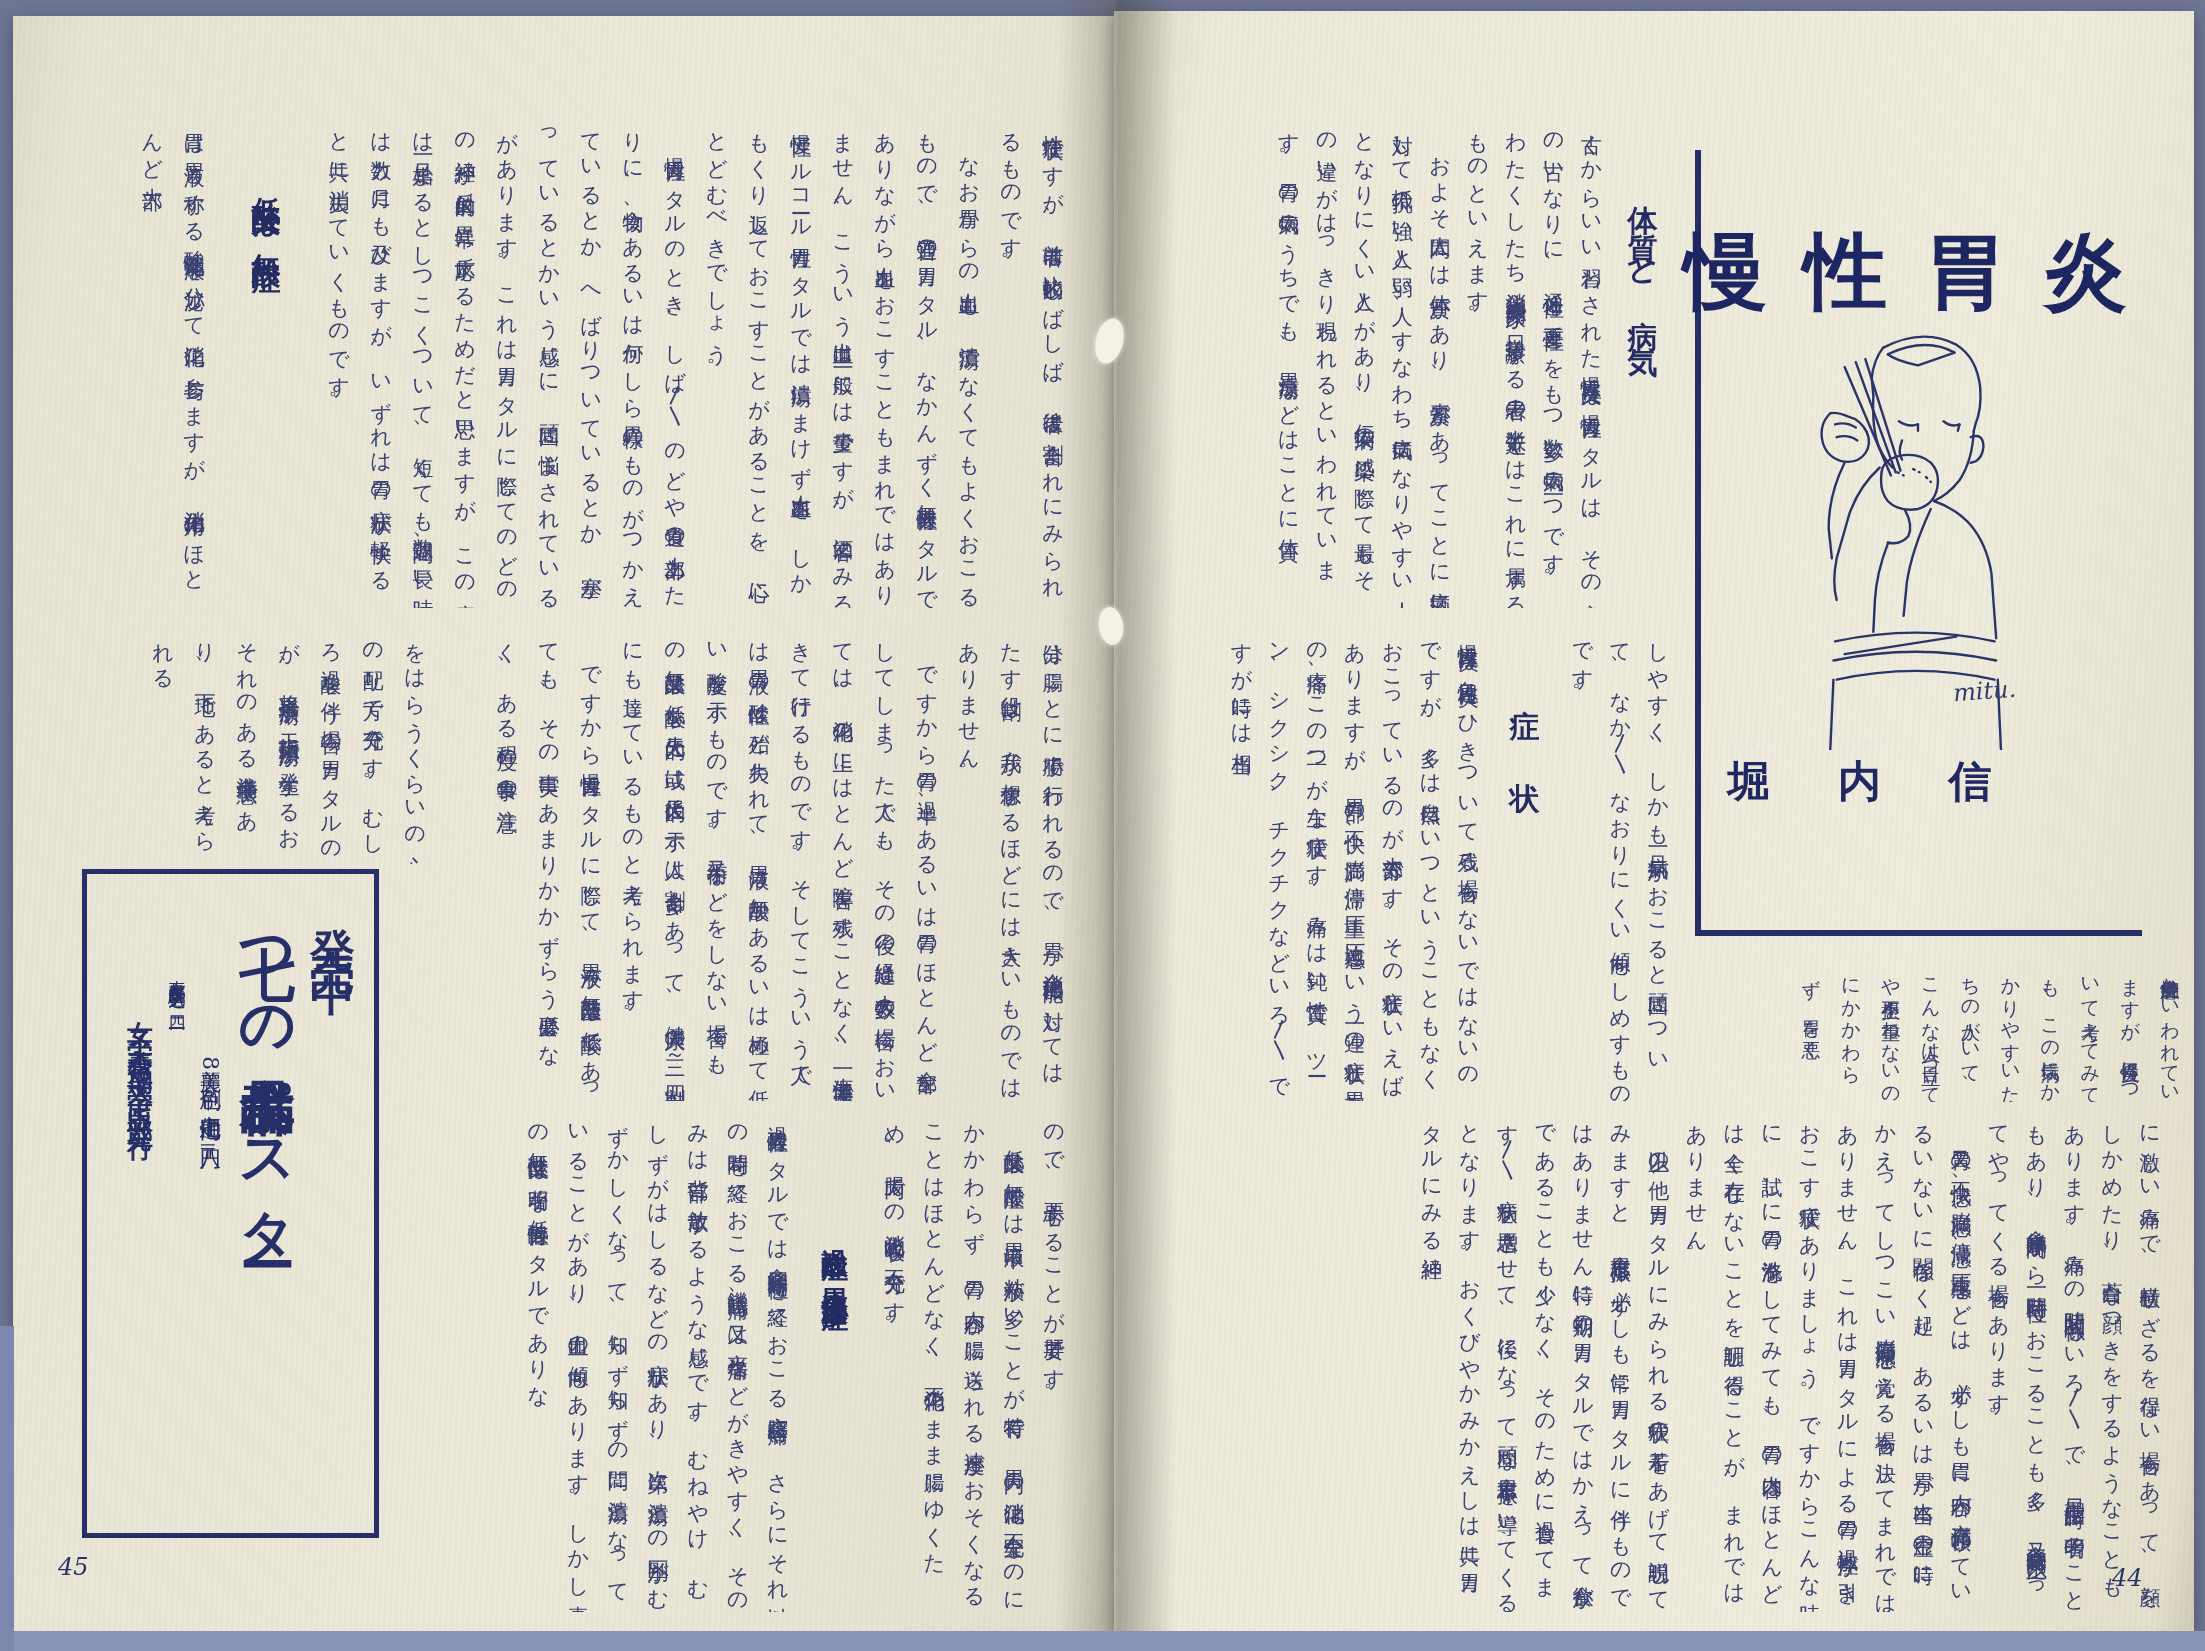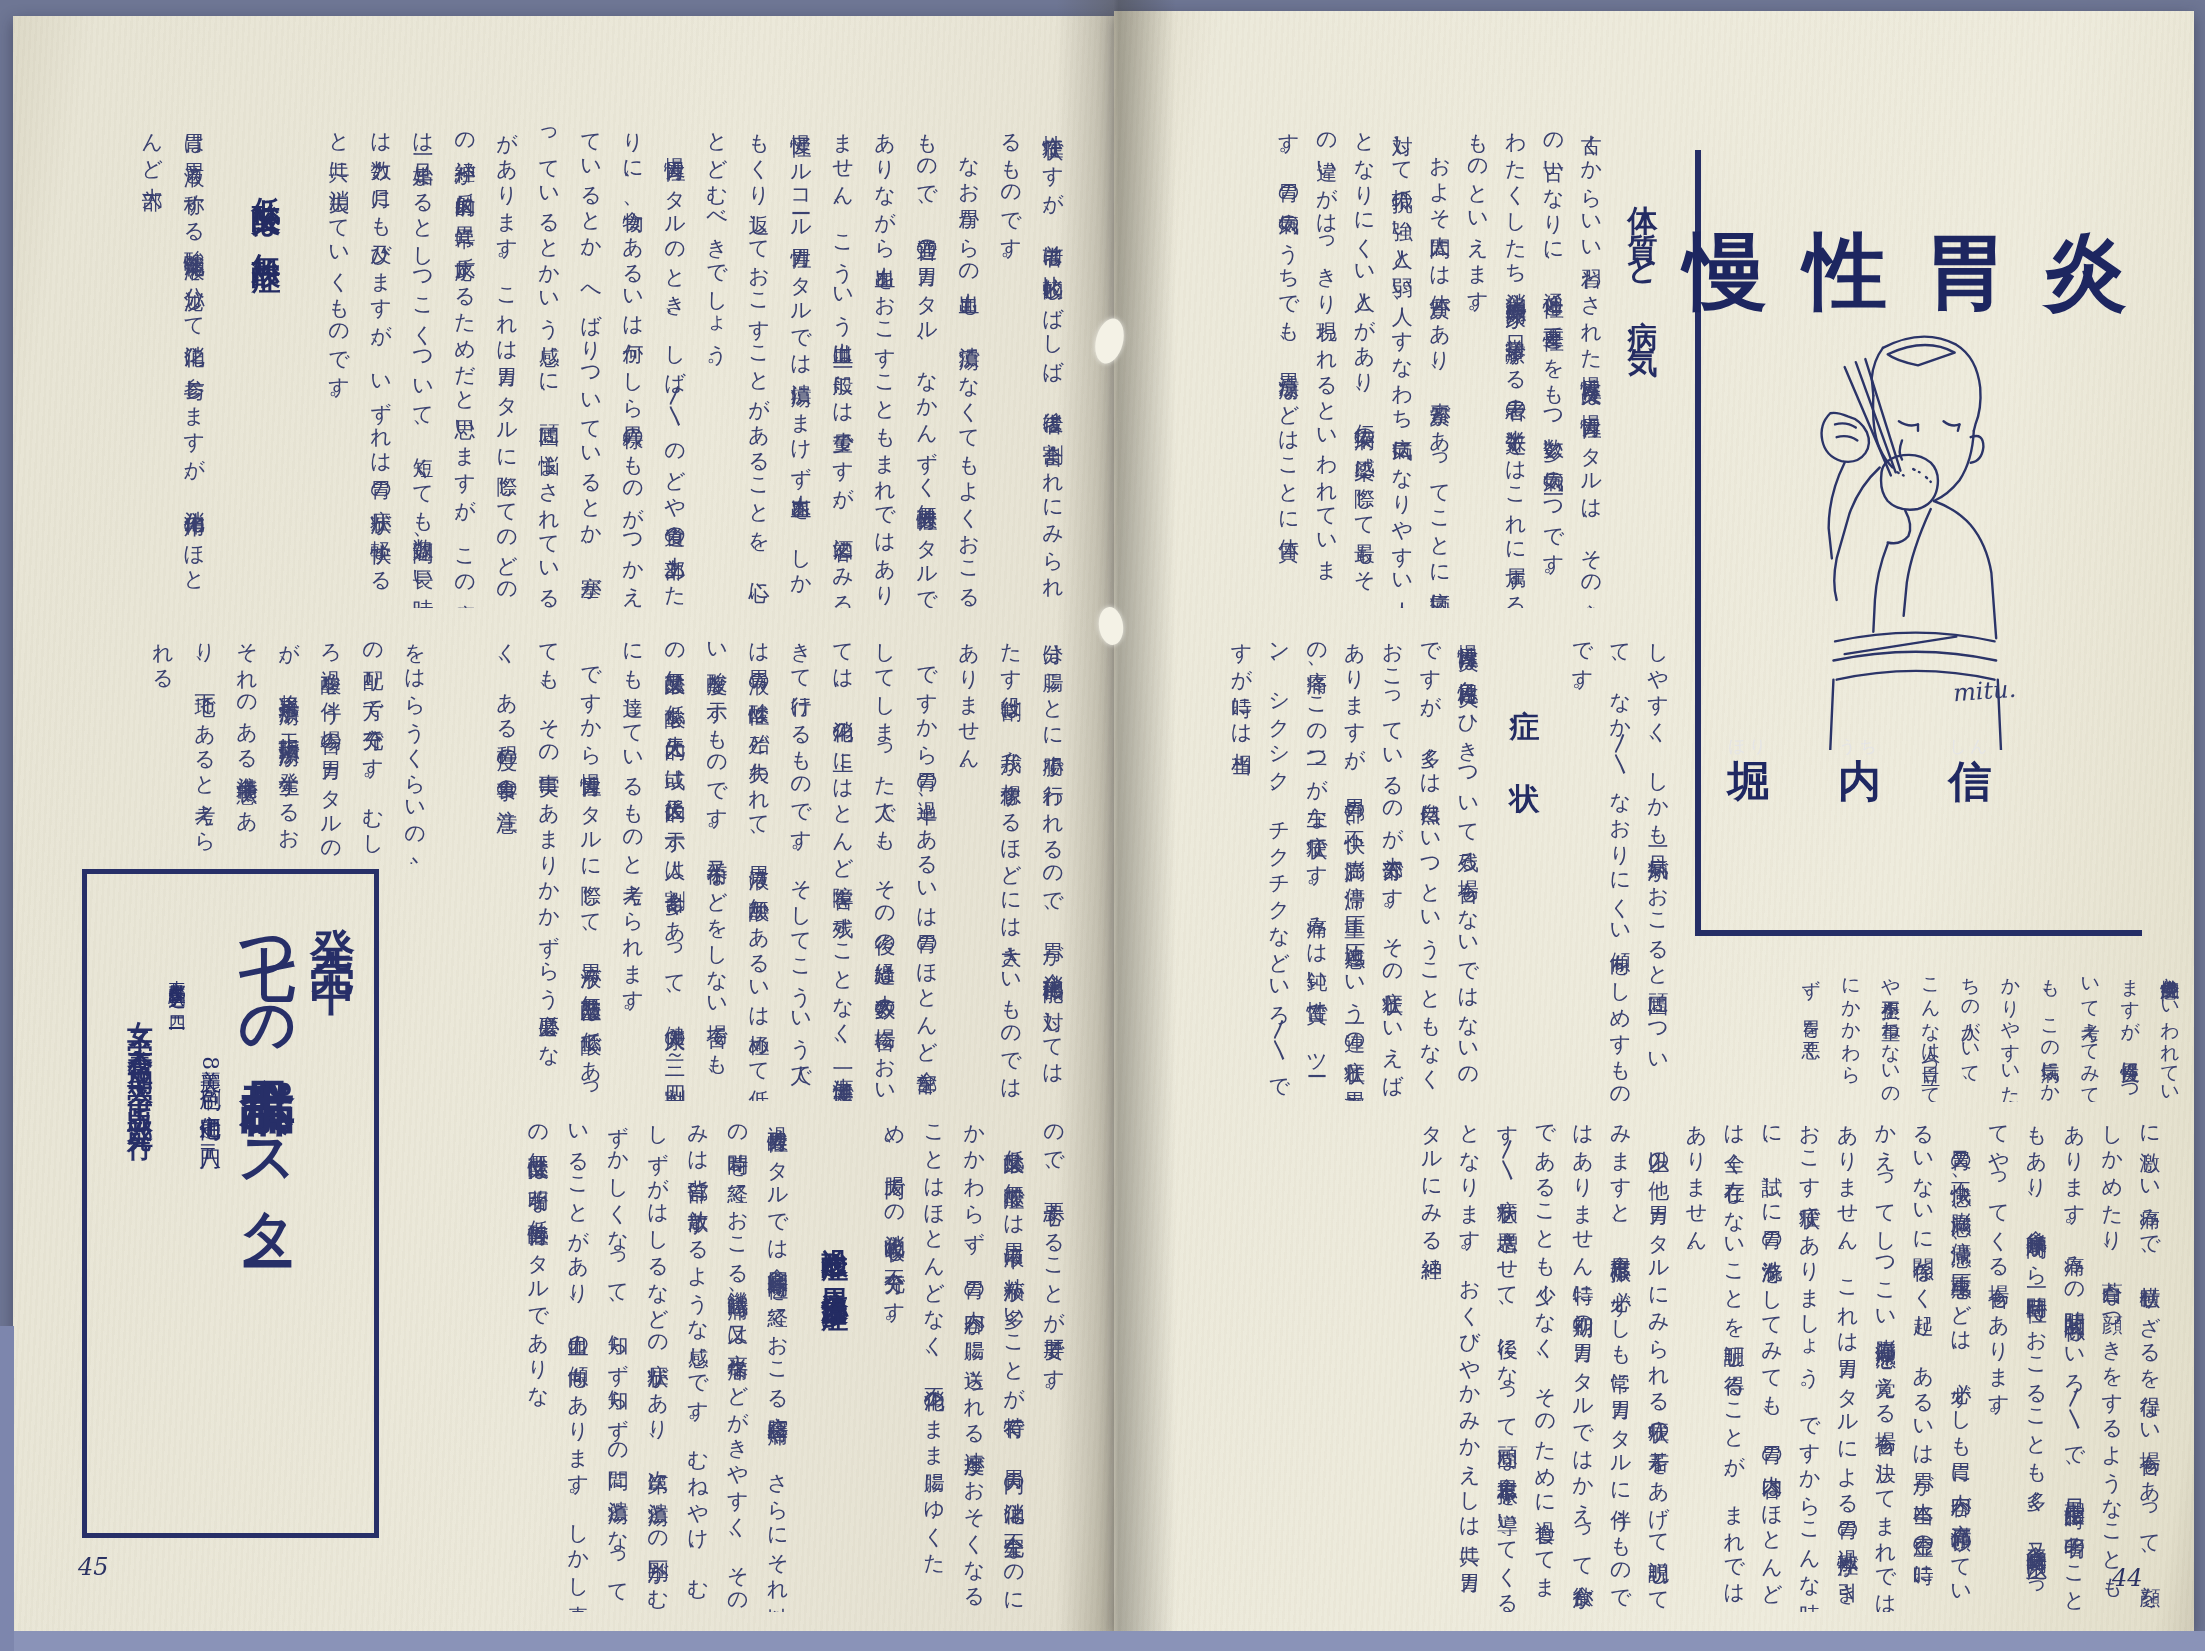--- a/index.html
+++ b/index.html
@@ -69,21 +69,21 @@
     writing-mode:vertical-rl;text-orientation:mixed;color:#272f68;overflow:hidden;
   }
   .ad-status{font-size:45px;font-weight:bold;letter-spacing:21px;padding-top:19px;margin:0 11.2px 0 4.8px;}
   .ad-title{font-size:56px;font-weight:bold;letter-spacing:1.6px;line-height:1.05;padding-top:27px;margin:0 4.8px 0 3.2px;}
   .ad-spec{font-size:21.6px;letter-spacing:1.6px;padding-top:179px;margin:0 14.4px 0 1.6px;white-space:pre;}
   .ad-addr{font-size:17px;letter-spacing:1.6px;padding-top:93px;margin:0 6.4px 0 1.6px;}
   .ad-pub{font-size:25.6px;font-weight:bold;letter-spacing:9.6px;padding-top:126px;margin:0 8px 0 4.8px;}
 
   .pagenum{position:absolute;font-size:24px;font-style:italic;color:#2b3263;
     font-family:"DejaVu Serif",serif;}
-  .pn-left{left:78px;top:1553px;}
+  .pn-left{left:58px;top:1553px;}
   .pn-right{left:2112px;top:1564px;text-align:center;}
 
   svg .ln{fill:none;stroke:#2b3468;stroke-width:3;stroke-linecap:round;stroke-linejoin:round;}
 </style>
 </head>
 <body>
 
 <div class="spread">
 
   <div class="page page-left lp">

